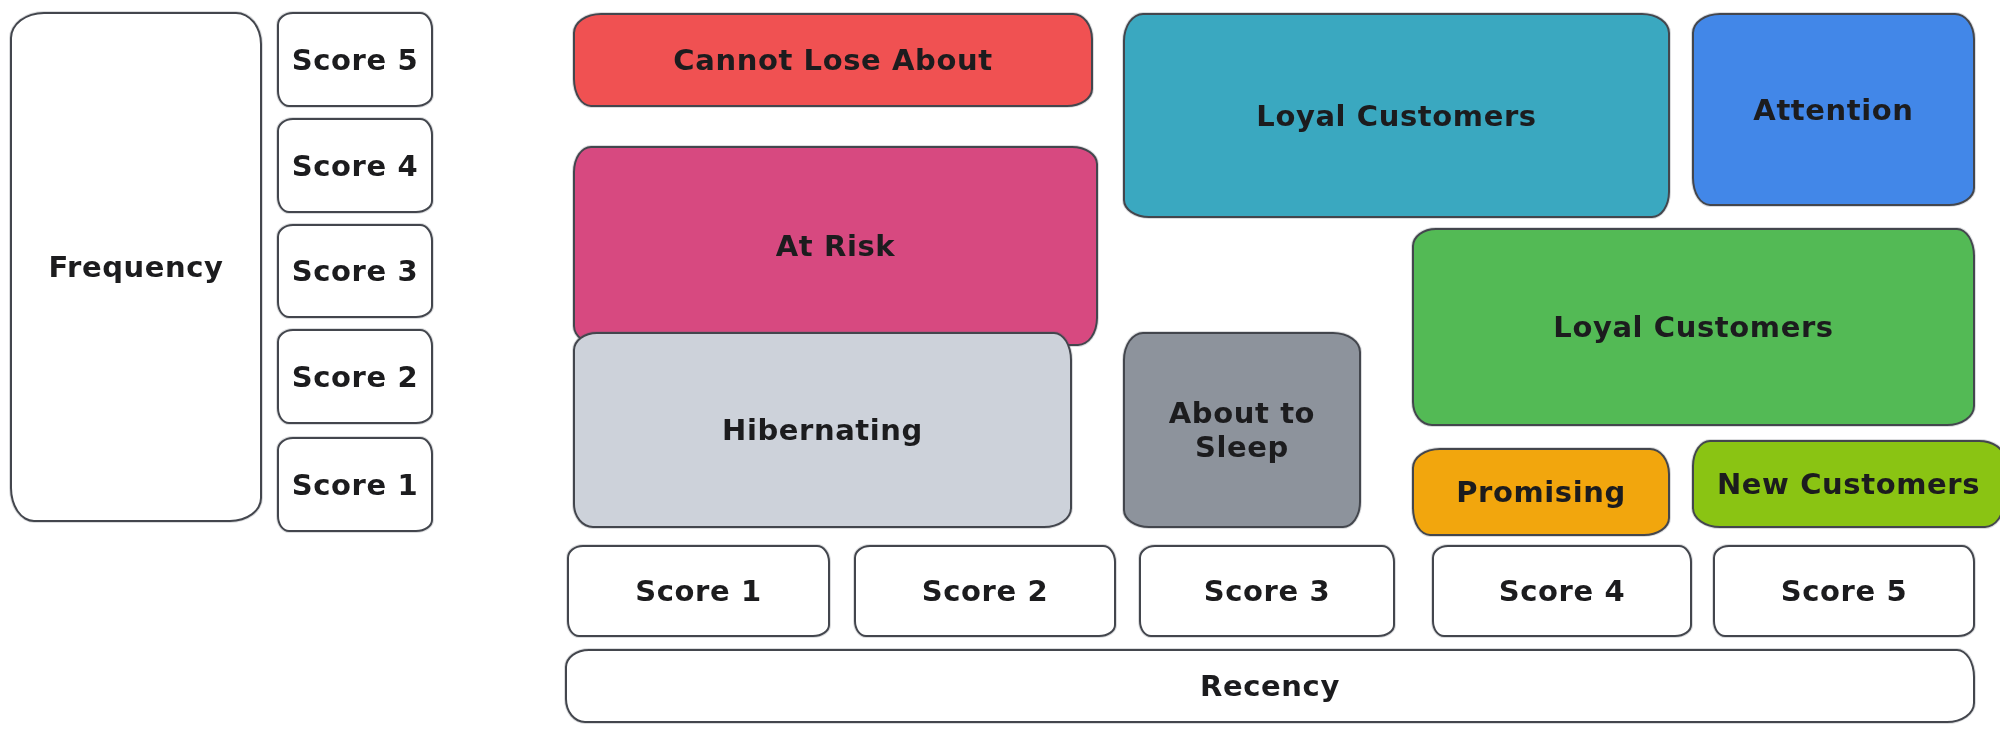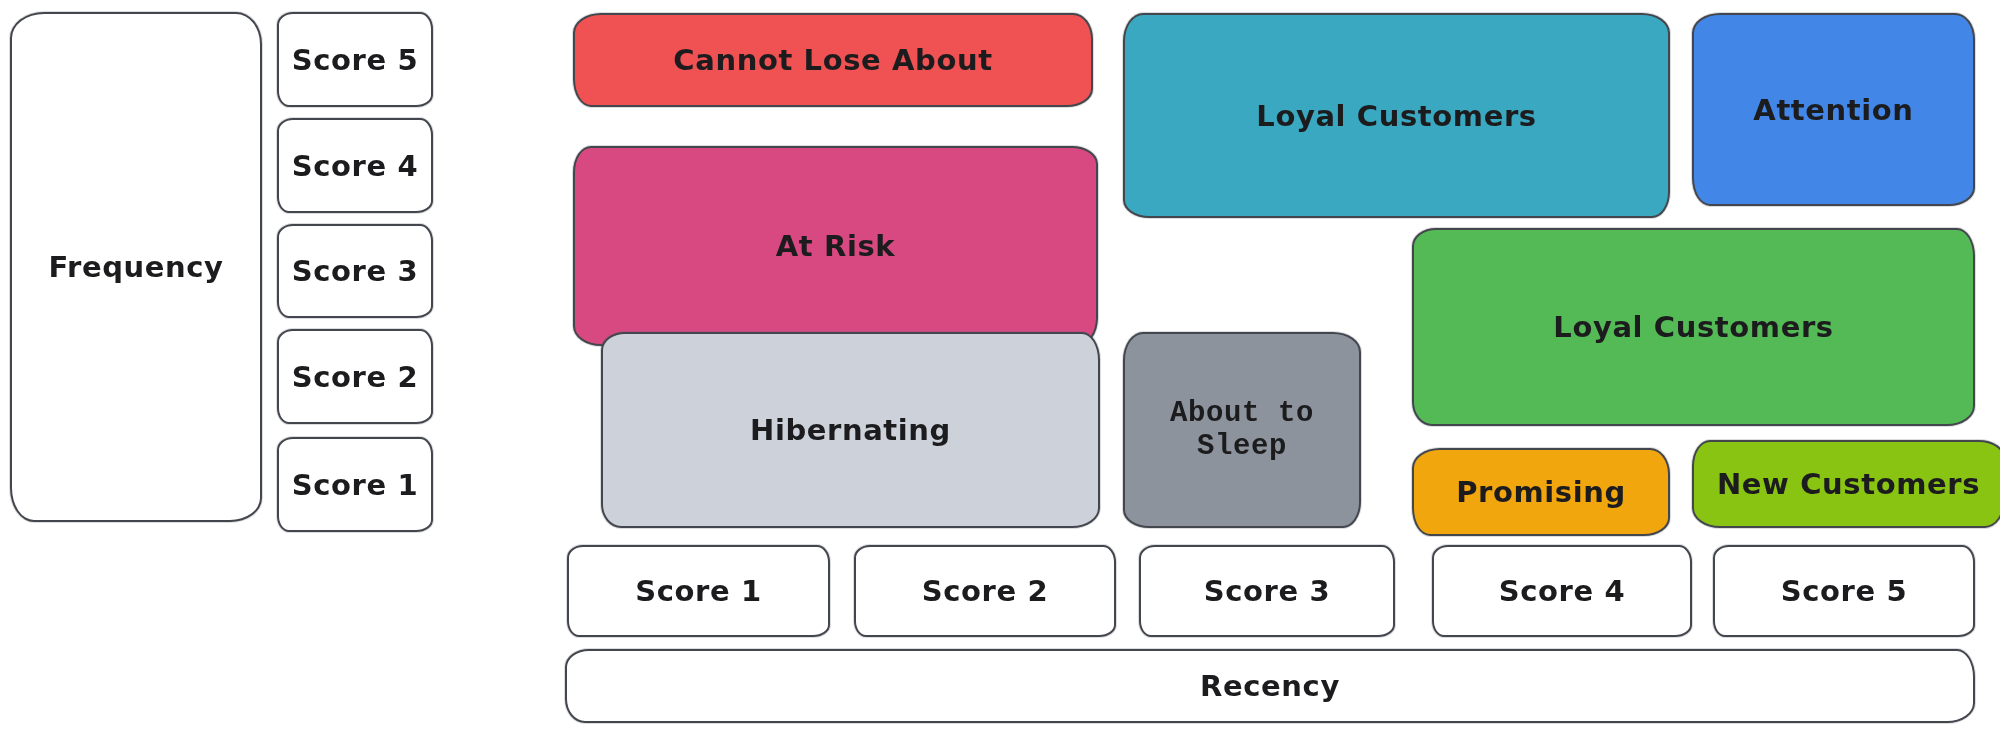--- a/index.html
+++ b/index.html
@@ -76,38 +76,38 @@
   </div>
 
   <div class="box bg-red rA" style="left:573px; top:13px; width:520px; height:94px;">
     <span class="lbl">Cannot Lose About</span>
   </div>
 
   <div class="box bg-pink rB" style="left:573px; top:118px; width:525px; height:200px;">
     <span class="lbl">At Risk</span>
   </div>
 
-  <div class="box bg-lgray rC" style="left:573px; top:332px; width:499px; height:196px;margin-left:28px;">
+  <div class="box bg-lgray rC" style="left:573px; top:332px; width:499px; height:196px;">
     <span class="lbl">Hibernating</span>
   </div>
 
   <div class="box bg-teal rD" style="left:1123px; top:13px; width:547px; height:205px;">
     <span class="lbl">Loyal Customers</span>
   </div>
 
   <div class="box bg-blue rA" style="left:1692px; top:13px; width:283px; height:193px;">
     <span class="lbl">Attention</span>
   </div>
 
 
   <div class="box bg-green rC" style="left:1412px; top:228px; width:563px; height:198px;">
     <span class="lbl">Loyal Customers</span>
   </div>
 
-  <div class="box bg-dgray rD" style="left:1123px; top:332px; width:238px; height:196px;font-family:Liberation Mono, monospace;">
+  <div class="box bg-dgray rD" style="left:1123px; top:332px; width:238px; height:196px;">
     <span class="lbl">About to Sleep</span>
   </div>
 
   <div class="box bg-orange rA" style="left:1412px; top:440px; width:258px; height:88px;">
     <span class="lbl">Promising</span>
   </div>
 
   <div class="box bg-lime rB" style="left:1692px; top:440px; width:313px; height:88px;">
     <span class="lbl">New Customers</span>
   </div>

